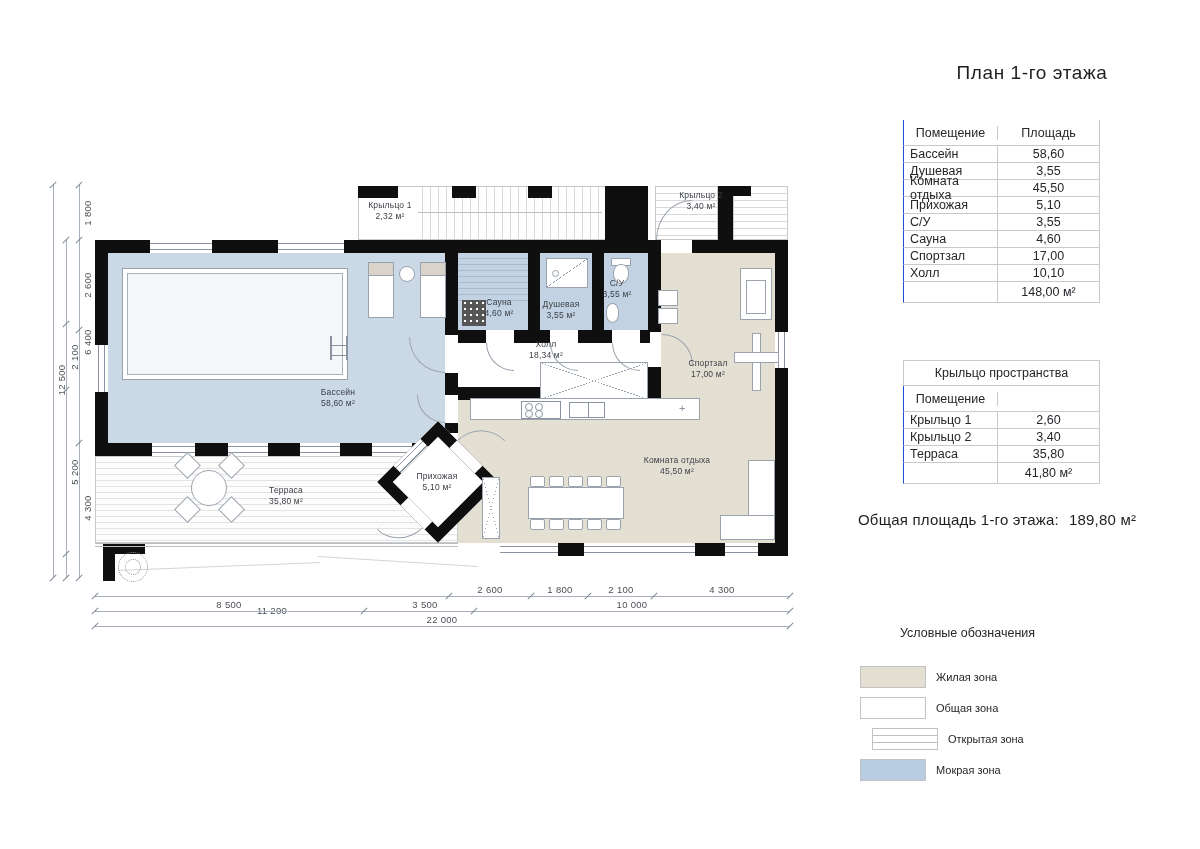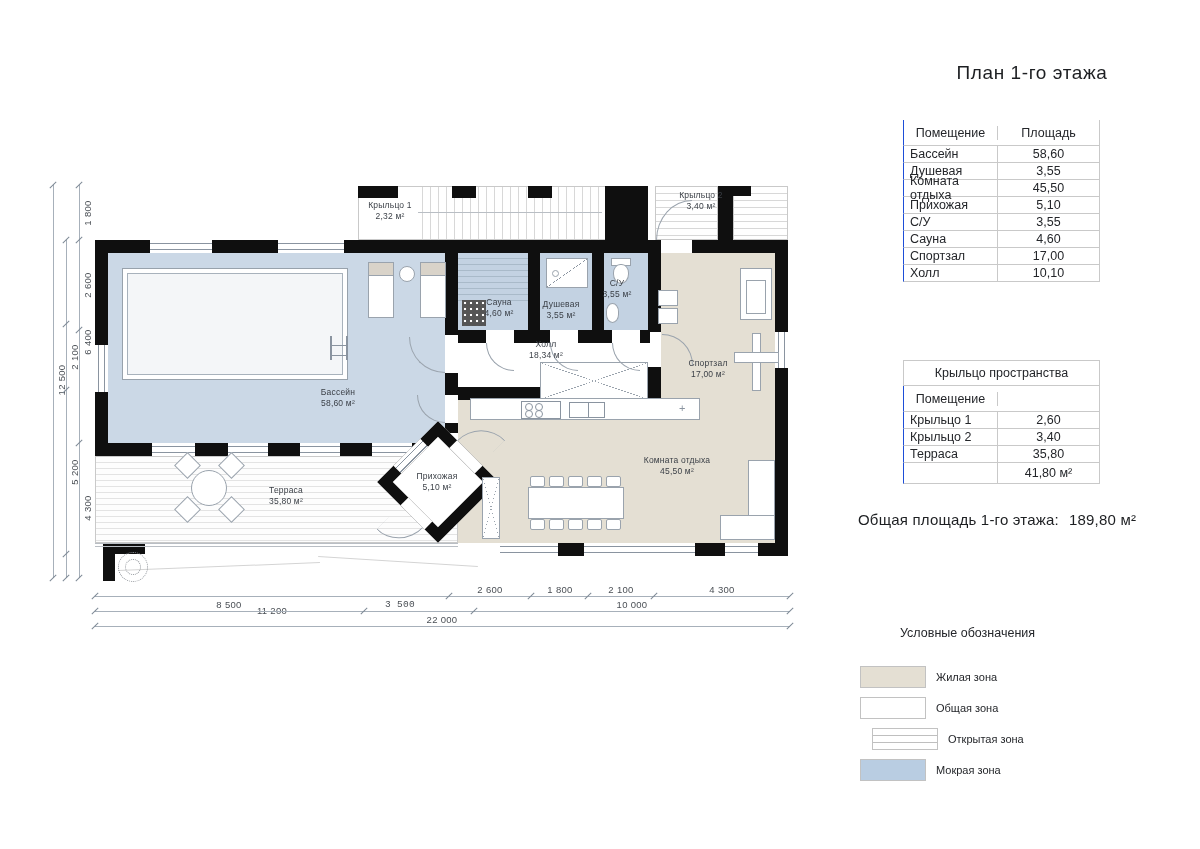--- a/index.html
+++ b/index.html
@@ -308,21 +308,21 @@
         <div class="dim-lab" style="left:490px;top:589px;">2 600</div>
         <div class="dim-lab" style="left:560px;top:589px;">1 800</div>
         <div class="dim-lab" style="left:621px;top:589px;">2 100</div>
         <div class="dim-lab" style="left:722px;top:589px;">4 300</div>
         <div class="abs dim-line-h" style="left:95px;top:611px;width:695px;"></div>
         <div class="dim-t" style="left:95px;top:611px;"></div>
         <div class="dim-t" style="left:364px;top:611px;"></div>
         <div class="dim-t" style="left:474px;top:611px;"></div>
         <div class="dim-t" style="left:790px;top:611px;"></div>
         <div class="dim-lab" style="left:229px;top:604px;">8 500</div>
-        <div class="dim-lab" style="left:400px;top:604px;font-family:Liberation Mono, monospace;">3 500</div>
+        <div class="dim-lab" style="left:425px;top:604px;">3 500</div>
         <div class="dim-lab" style="left:632px;top:604px;">10 000</div>
         <div class="abs dim-line-h" style="left:95px;top:626px;width:695px;"></div>
         <div class="dim-t" style="left:95px;top:626px;"></div>
         <div class="dim-t" style="left:790px;top:626px;"></div>
         <div class="dim-lab" style="left:442px;top:619px;">22 000</div>
       </div>
   </div>
 
   <div class="ptitle">План 1-го этажа</div>
 
@@ -356,20 +356,24 @@
         <div class="c2">4,60</div>
       </div>
       <div class="trow t-data">
         <div class="c1">Спортзал</div>
         <div class="c2">17,00</div>
       </div>
       <div class="trow t-data">
         <div class="c1">Холл</div>
         <div class="c2">10,10</div>
       </div>
+      <div class="trow t-total">
+        <div class="c1"></div>
+        <div class="c2">148,00 м²</div>
+      </div>
     </div>
   <div class="tbl" id="table-open" style="top:360px;">
       <div class="t-title">Крыльцо пространства</div>
       <div class="trow t-head">
         <div class="c1 c1h">Помещение</div>
         <div class="c2"></div>
       </div>
       <div class="trow t-data">
         <div class="c1">Крыльцо 1</div>
         <div class="c2">2,60</div>

